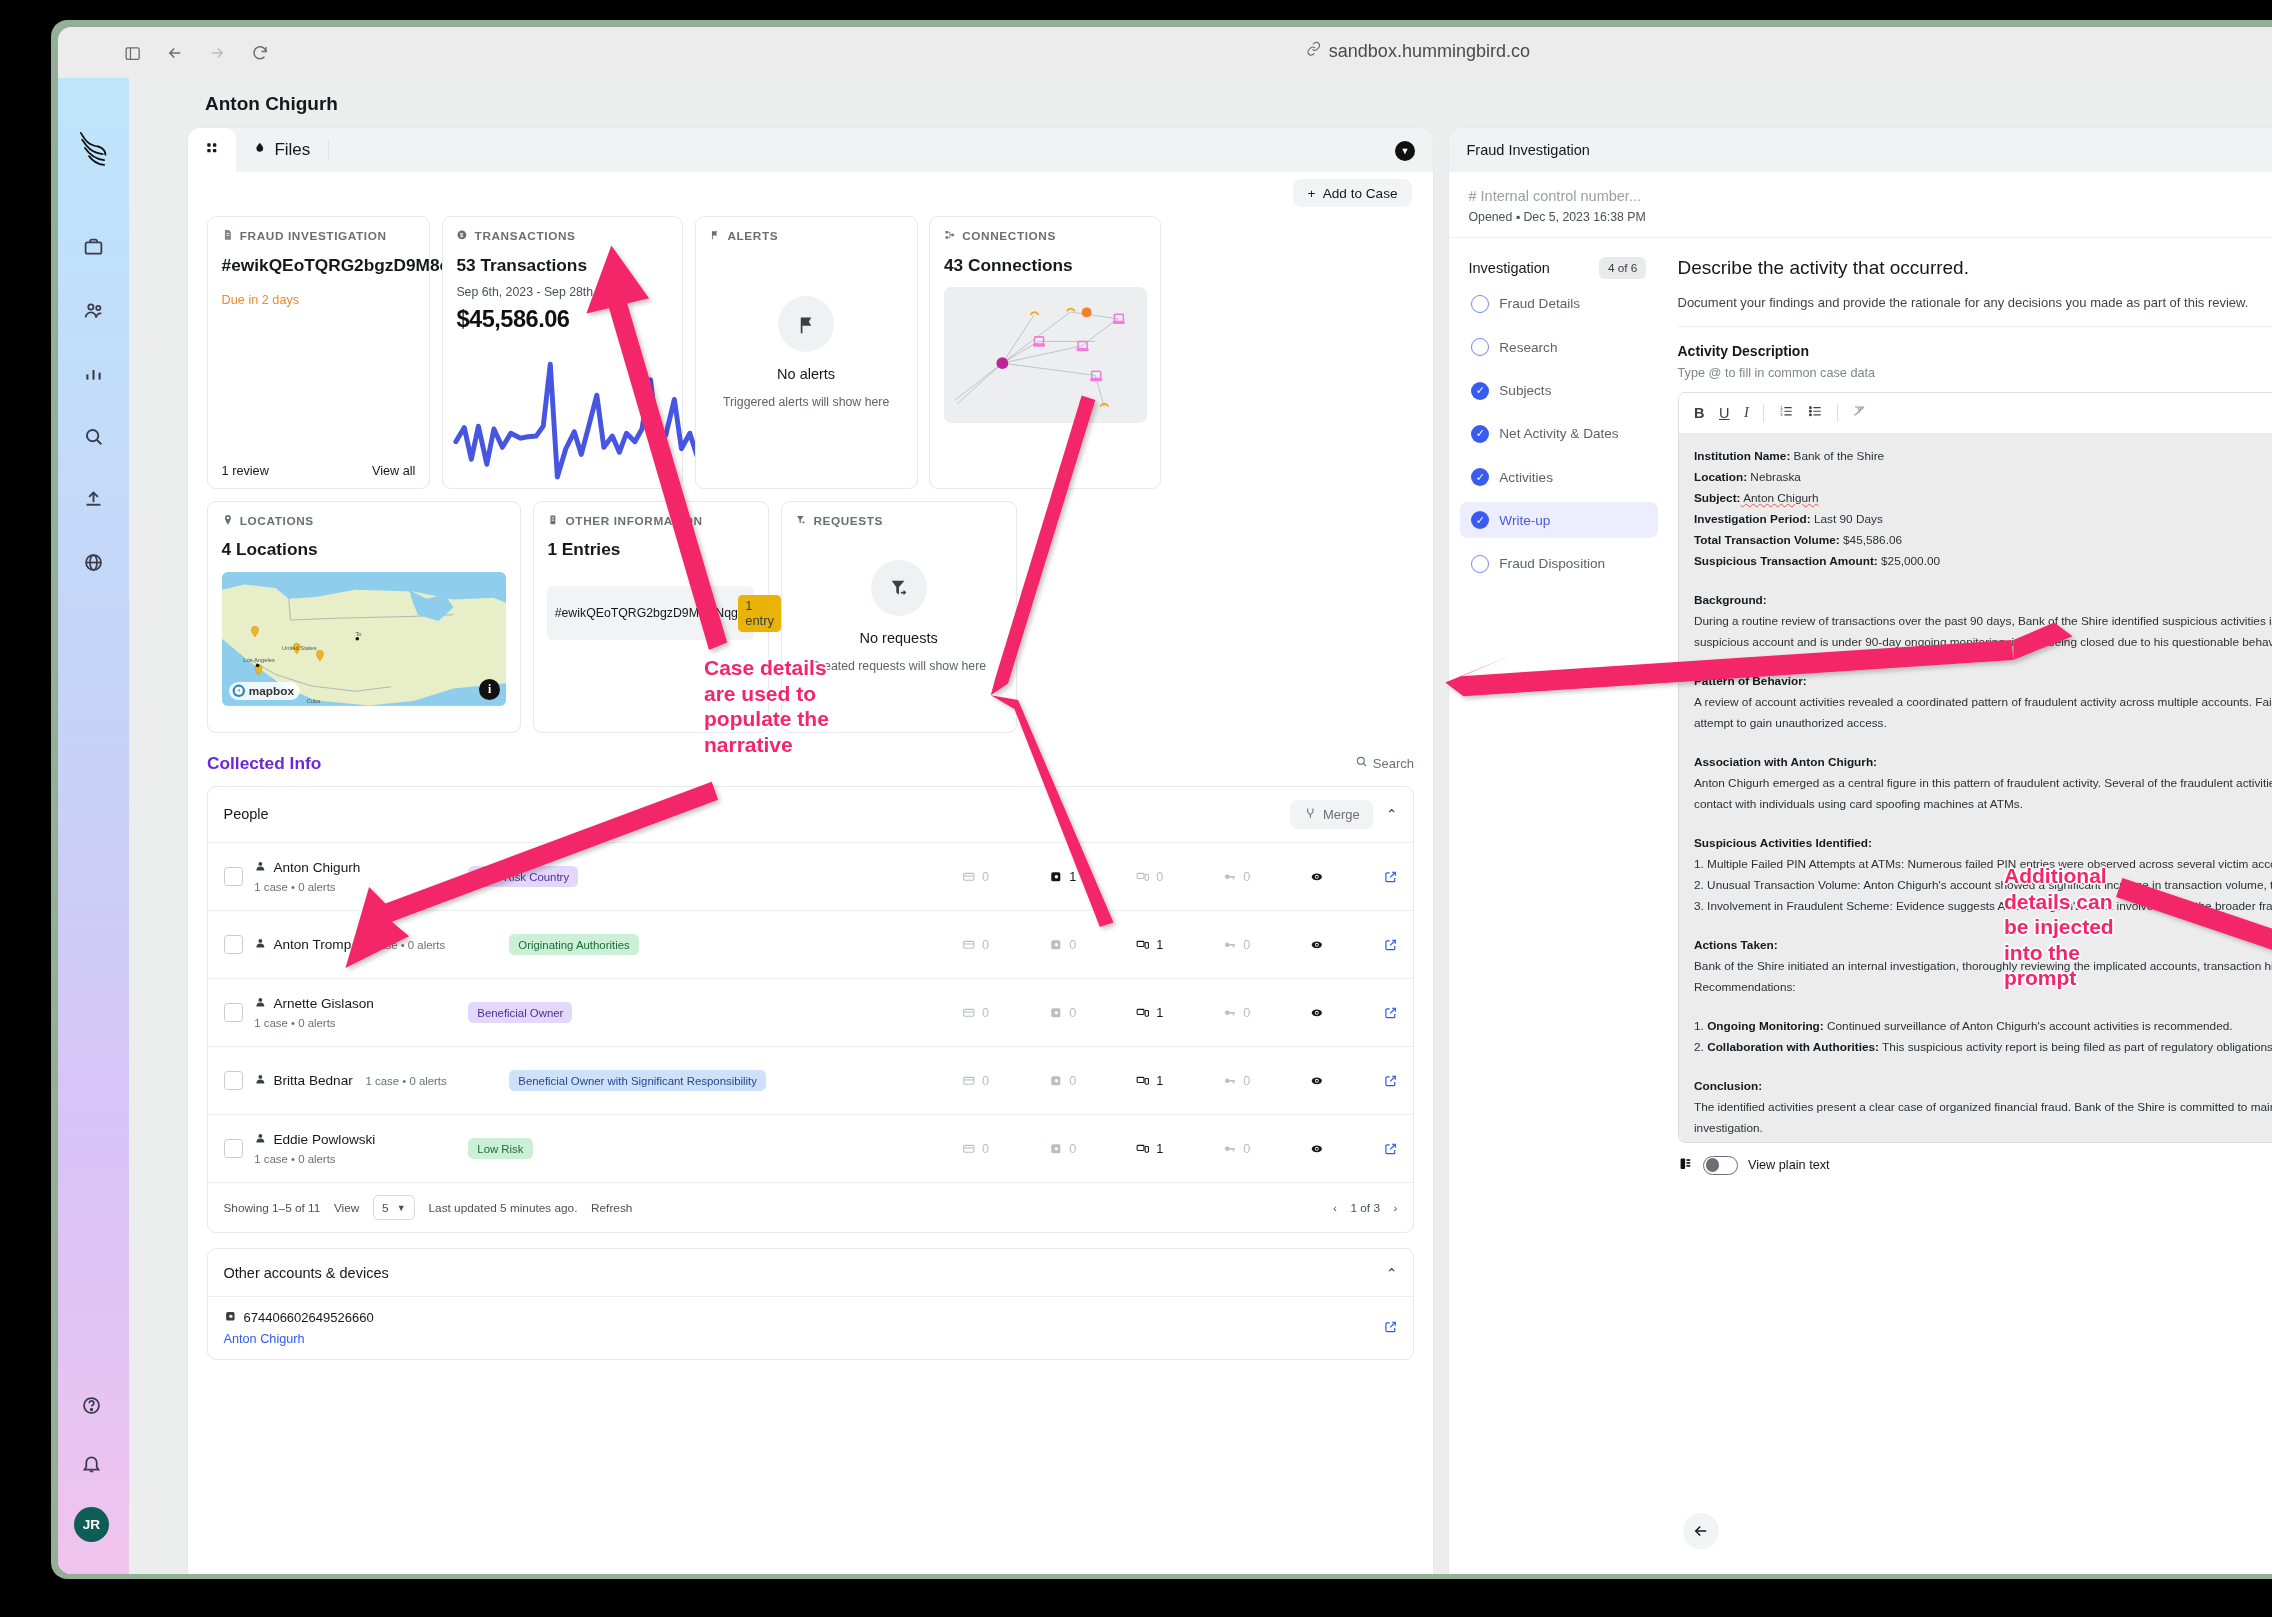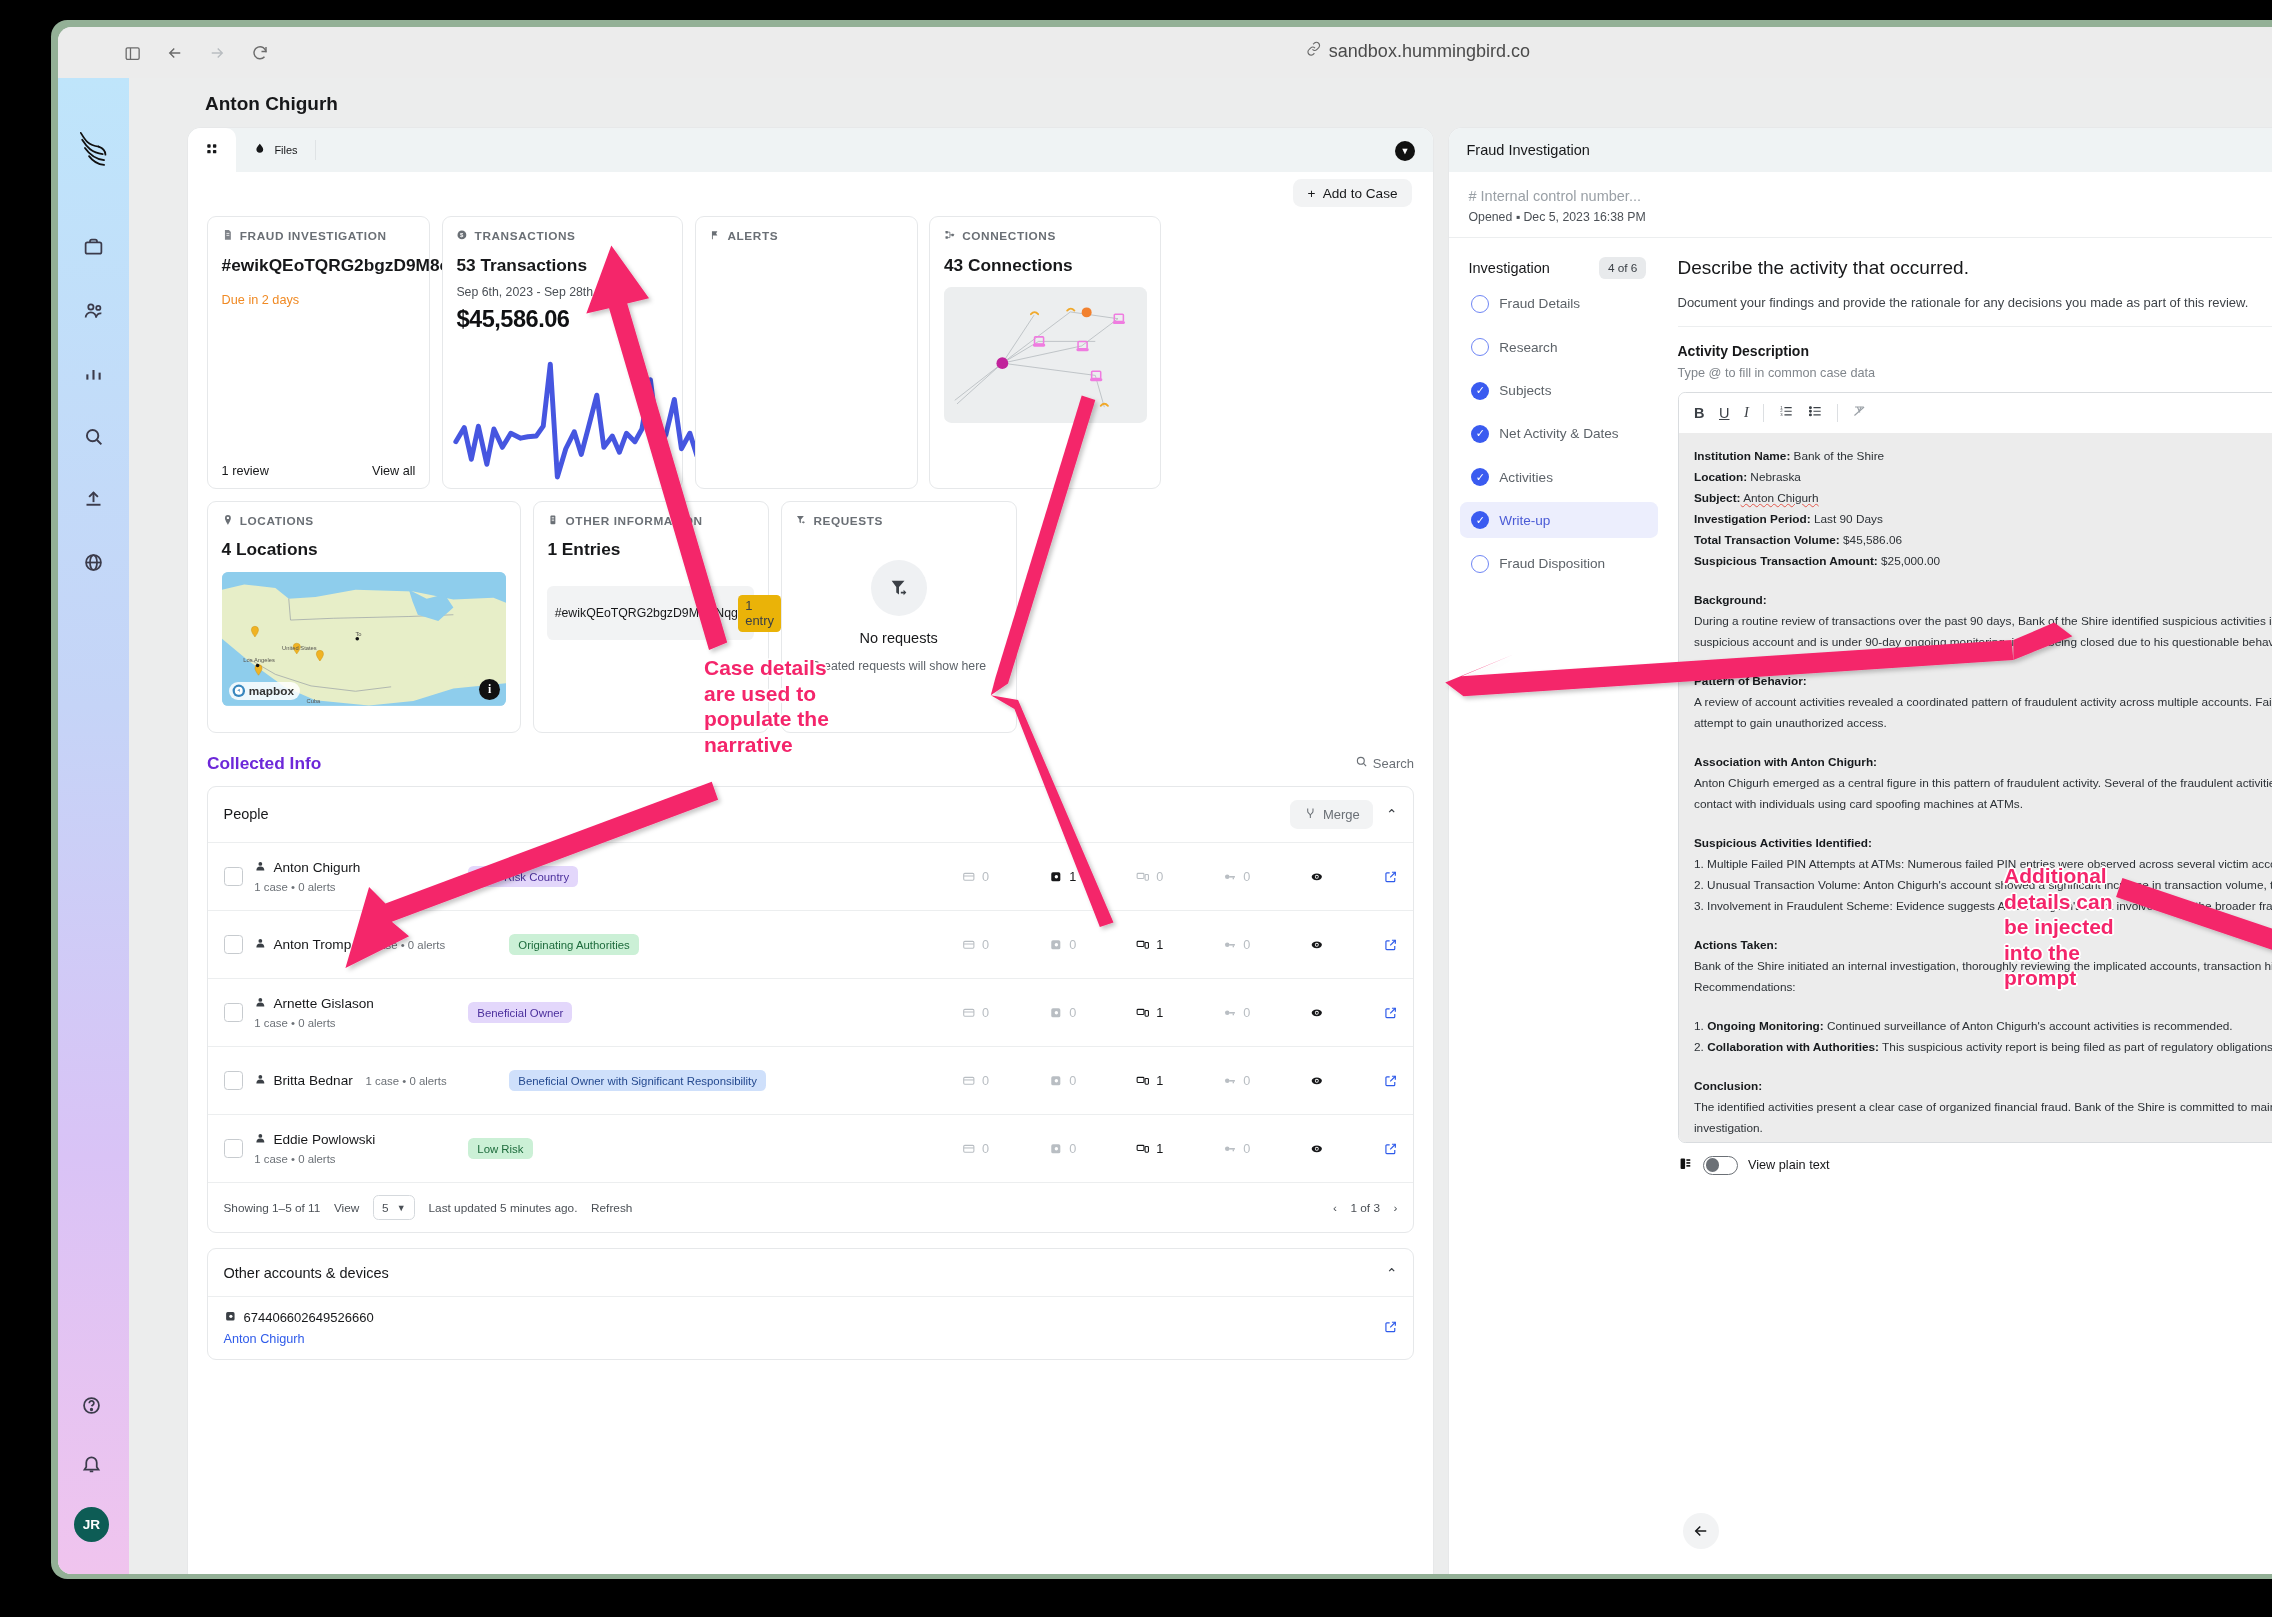--- a/index.html
+++ b/index.html
@@ -39,21 +39,21 @@
   .topbar { height:50px; background:#eceded; position:relative; }
   .topbar .title { position:absolute; left:76px; top:14.5px; font-size:19px; font-weight:700; color:#17181a; }
 
   .panes { flex:1; display:flex; gap:0; min-height:0; }
 
   
   .leftpane { width:1245px; margin:0 0 0 59px; background:#fff; border-radius:12.7px 12.7px 0 0;
               position:relative; overflow:hidden; display:flex; flex-direction:column;
               box-shadow:0 0 0 0.5px #e2e4e6; }
   .tabbar { height:44px; background:#eff3f4; display:flex; align-items:stretch; position:relative; }
-  .tab { display:flex; align-items:center; gap:7.3px; font-size:11px; color:#17181a; padding:0 17.3px; }
+  .tab { display:flex; align-items:center; gap:7.3px; font-size:17px; color:#17181a; padding:0 17.3px; }
   .tab.active { background:#fff; border-radius:10px 10px 0 0; }
   .tab-div { width:0.9px; background:#dfe3e5; margin:11.8px 0; }
   .tabbar .collapse { position:absolute; right:18px; top:12.7px; width:20px; height:20px;
                       border-radius:50%; background:#111; color:#fff; display:flex;
                       align-items:center; justify-content:center; font-size:9px; }
 
   .addrow { height:44px; position:relative; }
   .addbtn { position:absolute; right:21px; top:7.3px; display:flex; align-items:center; gap:7.3px;
             background:#f2f3f4; border-radius:8.2px; padding:6.4px 14.5px; font-size:13.6px; color:#17181a; }
 
@@ -380,20 +380,29 @@
                 </svg>
               </div>
 
               <div class="card" style="width:223px;height:273px;">
                 <div class="card-h">
                   <span><svg width="11.8" height="11.8" viewBox="0 0 24 24" fill="currentColor">
                           <path d="M6 3v18h1.8v-7.6l9.2-.1-2.6-4.2 2.6-4.3H6z"></path>
                         </svg></span>
                   <span>ALERTS</span>
                 </div>
+                <div class="empty-wrap" style="height:218px">
+                  <div class="empty-circ">
+                    <svg width="23" height="23" viewBox="0 0 24 24" fill="#3b4046">
+                          <path d="M6 3v18h1.8v-7.6l9.2-.1-2.6-4.2 2.6-4.3H6z"></path>
+                        </svg>
+                  </div>
+                  <div class="empty-t">No alerts</div>
+                  <div class="empty-s">Triggered alerts will show here</div>
+                </div>
               </div>
 
               <div class="card" style="width:232px;height:273px;">
                 <div class="card-h">
                   <span><svg width="11.8" height="11.8" viewBox="0 0 24 24" fill="currentColor">
                           <rect x="3" y="4" width="5" height="5" rx="1"></rect>
                           <rect x="3" y="15" width="5" height="5" rx="1"></rect>
                           <rect x="15" y="9.5" width="5" height="5" rx="1"></rect>
                           <path d="M8 6.5h4v11H8" fill="none" stroke="currentColor" stroke-width="1.6"></path>
                           <path d="M12 12h3" fill="none" stroke="currentColor" stroke-width="1.6"></path>

